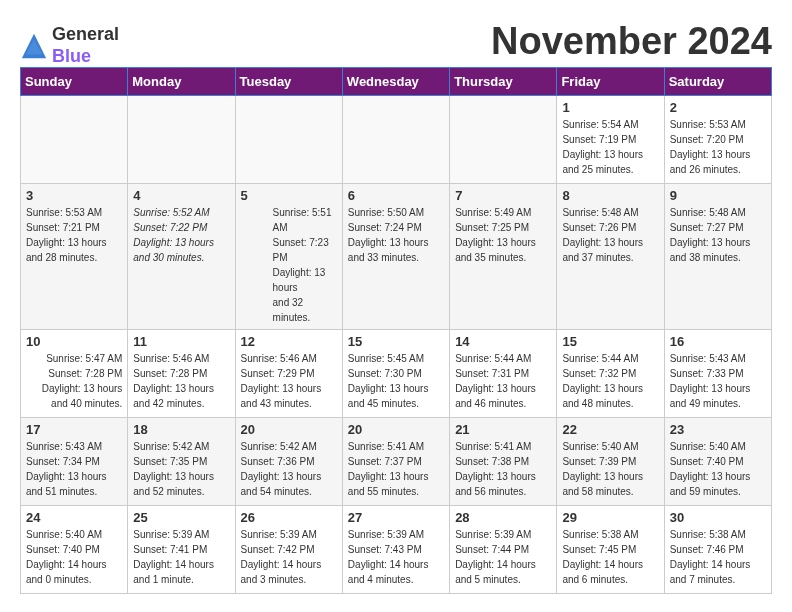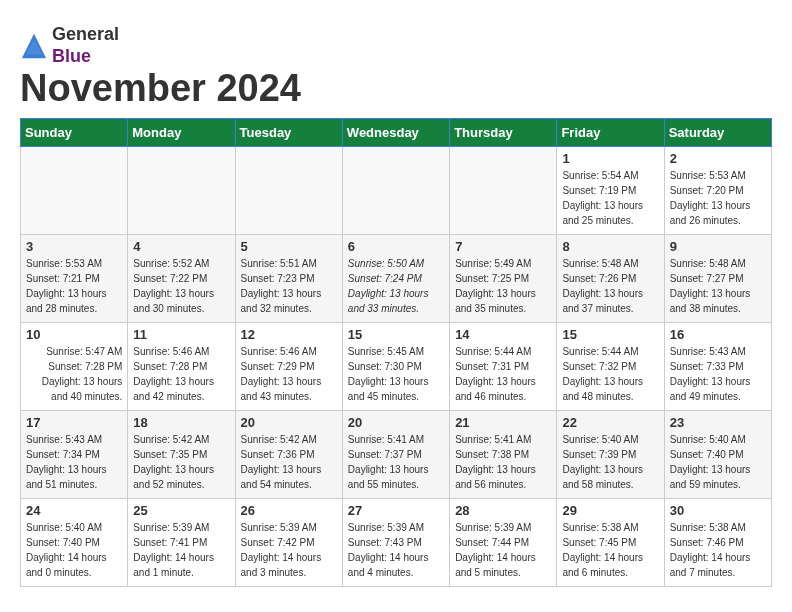--- a/index.html
+++ b/index.html
@@ -7,42 +7,40 @@
       font-family: Arial, sans-serif;
       background: #fff;
       width: 792px;
       min-height: 612px;
       padding: 20px;
     }
     .header-area {
       display: flex;
       align-items: flex-start;
       justify-content: space-between;
-      margin-bottom: 8px;
-      flex-direction: column;
     }
     .logo {
       display: flex;
       align-items: center;
       margin-top: 4px;
     }
     .logo-text {
       display: flex;
       flex-direction: column;
       line-height: 1.2;
     }
     .logo-general {
       font-size: 18px;
       font-weight: bold;
       color: #333;
     }
     .logo-blue {
       font-size: 18px;
       font-weight: bold;
-      color: #701a75;
+      color: #8b5cf6;
     }
     .logo-icon {
       width: 28px;
       height: 28px;
       margin-right: 4px;
     }
     .title-area {
       text-align: left;
     }
     .month-title {
@@ -54,21 +52,21 @@
       font-size: 16px;
       color: #444;
       margin-top: 2px;
     }
     table {
       width: 100%;
       border-collapse: collapse;
       table-layout: fixed;
     }
     thead tr th {
-      background: #15803d;
+      background: #701a75;
       color: #fff;
       font-size: 13px;
       padding: 6px 4px;
       text-align: left;
       border: 1px solid #3b7ed5;
     }
     tbody tr td {
       border: 1px solid #ccc;
       vertical-align: top;
       padding: 4px 5px;
@@ -152,35 +150,35 @@
       <tr>
         <td>
           <span class="day-number">3</span>
           <div class="day-info" style="white-space: pre-line;">Sunrise: 5:53 AM
 Sunset: 7:21 PM
 Daylight: 13 hours
 and 28 minutes.</div>
         </td>
         <td>
           <span class="day-number">4</span>
-          <div class="day-info" style="white-space: pre-line;">Sunrise: 5:52 AM
+          <div class="day-info" style="white-space: pre-line; font-style: italic;">Sunrise: 5:52 AM
 Sunset: 7:22 PM
 Daylight: 13 hours
 and 30 minutes.</div>
         </td>
         <td>
           <span class="day-number">5</span>
-          <div class="day-info" style="white-space: pre-line;">Sunrise: 5:51 AM
+          <div class="day-info" style="white-space: pre-line; margin-left: 32px;">Sunrise: 5:51 AM
 Sunset: 7:23 PM
 Daylight: 13 hours
 and 32 minutes.</div>
         </td>
         <td>
           <span class="day-number">6</span>
-          <div class="day-info" style="white-space: pre-line; font-style: italic;">Sunrise: 5:50 AM
+          <div class="day-info" style="white-space: pre-line;">Sunrise: 5:50 AM
 Sunset: 7:24 PM
 Daylight: 13 hours
 and 33 minutes.</div>
         </td>
         <td>
           <span class="day-number">7</span>
           <div class="day-info" style="white-space: pre-line;">Sunrise: 5:49 AM
 Sunset: 7:25 PM
 Daylight: 13 hours
 and 35 minutes.</div>

